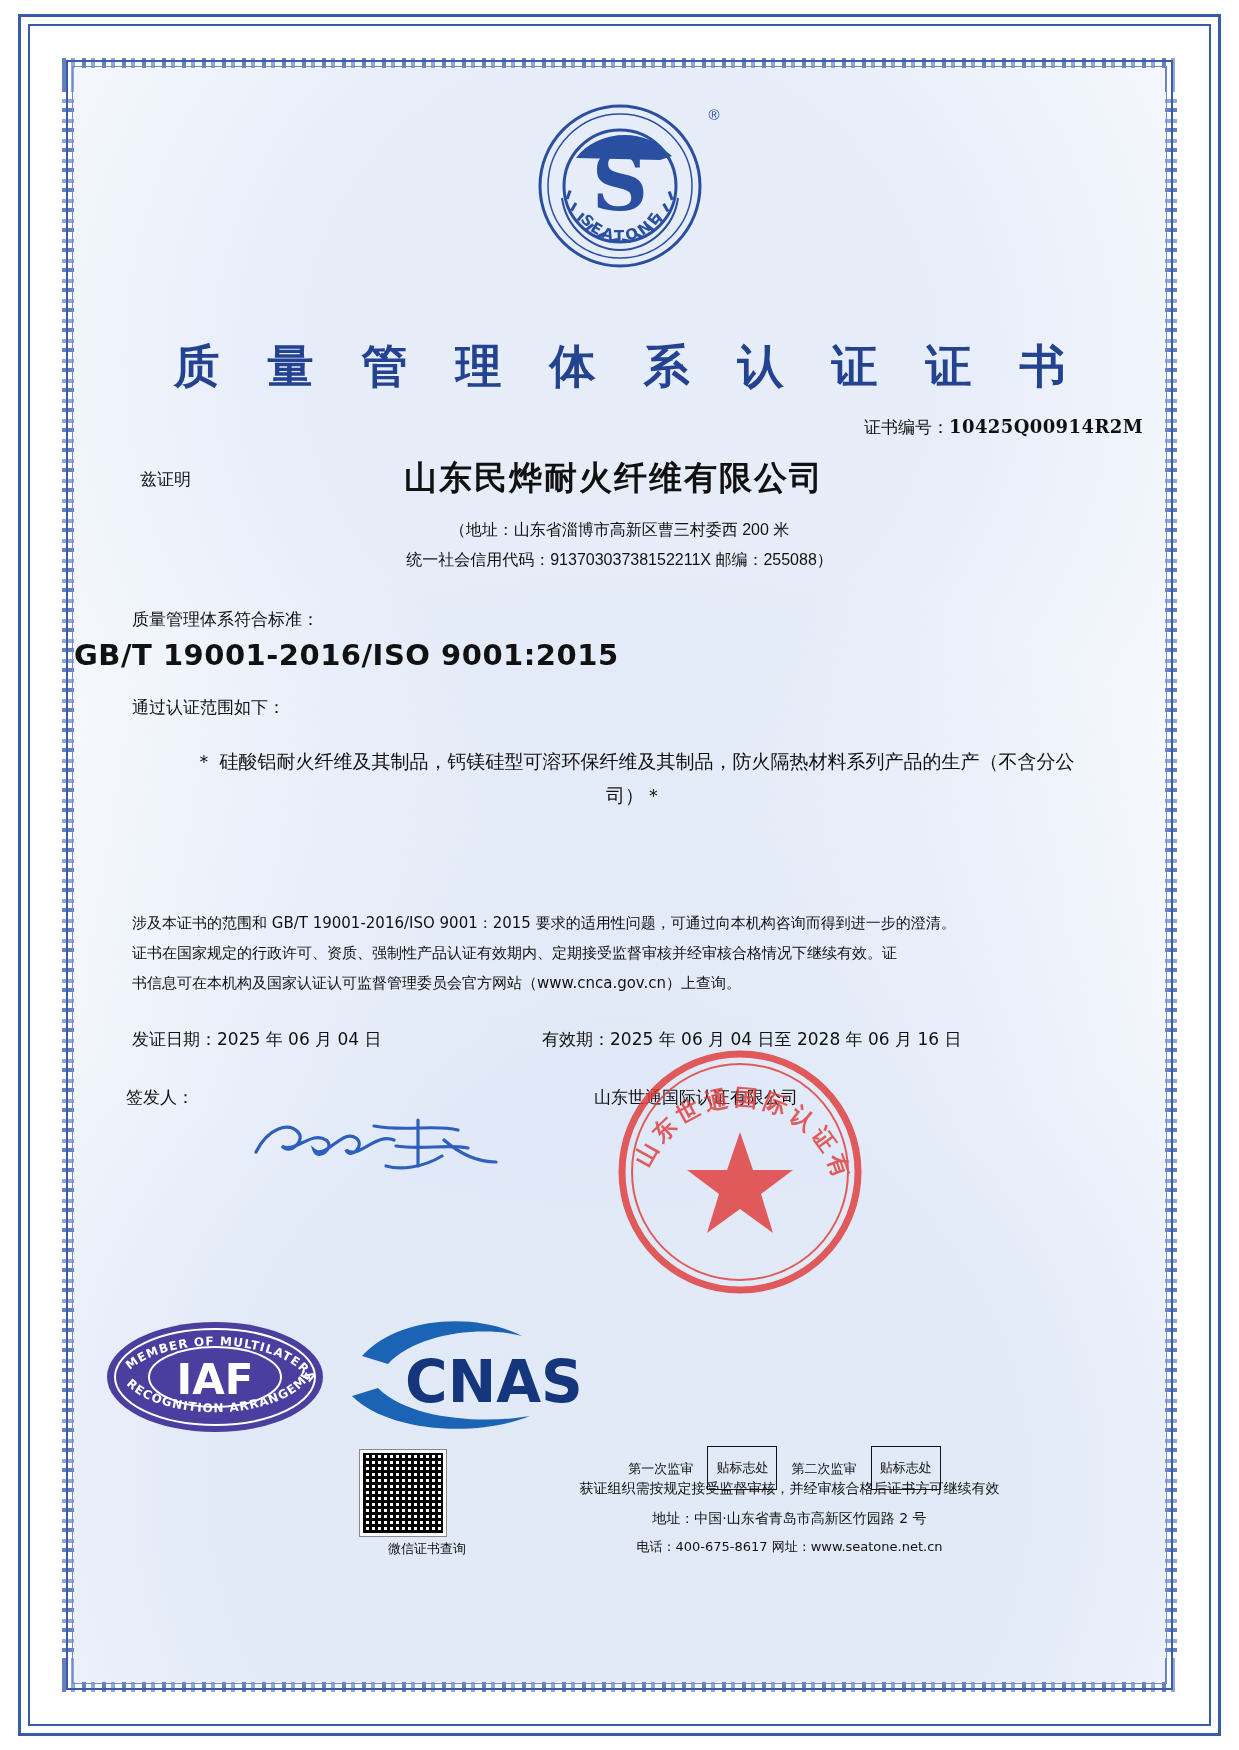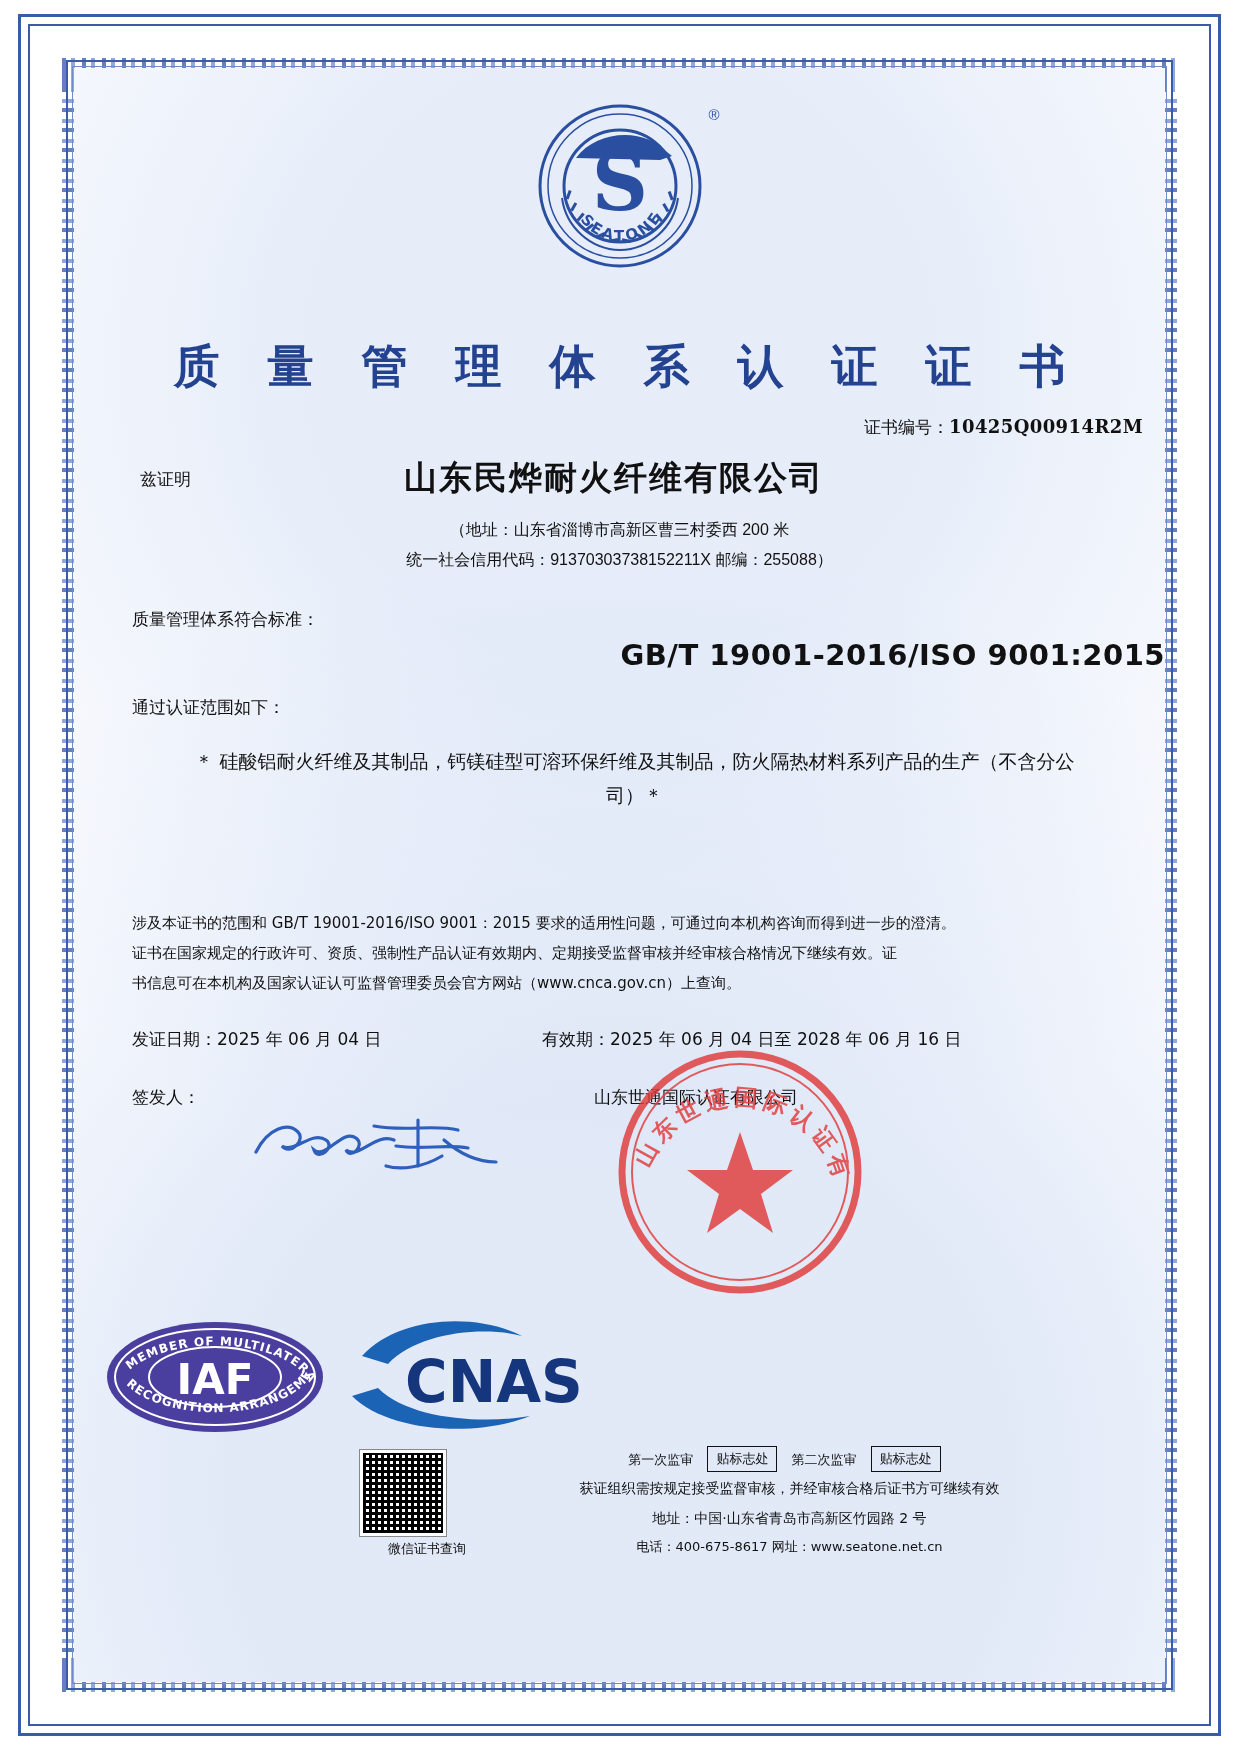--- a/index.html
+++ b/index.html
@@ -102,21 +102,21 @@
     text-align:center;font-size:16px;color:#111;
     font-family:Liberation Sans, sans-serif;
   }
   .addr div{margin-bottom:9px;}
   .label-std{
     position:absolute;left:58px;top:540px;
     font-size:17px;color:#111;font-family:"DejaVu Sans", sans-serif;
   }
   .standard{
     position:absolute;left:0;right:0;top:570px;
-    text-align:right;
+    text-align:left;
     font-family:"DejaVu Sans", sans-serif;
     font-weight:bold;font-size:29px;color:#111;
     letter-spacing:.5px;
   }
   .label-scope{
     position:absolute;left:58px;top:628px;
     font-size:17px;color:#111;font-family:"DejaVu Sans", sans-serif;
   }
   .scope{
     position:absolute;left:120px;right:90px;top:676px;
@@ -130,21 +130,21 @@
     font-family:"DejaVu Sans", sans-serif;
     text-align:justify;
   }
   .dates{
     position:absolute;left:58px;right:40px;top:960px;
     font-size:17px;color:#111;font-family:"DejaVu Sans", sans-serif;
   }
   .dates .issue{position:absolute;left:0;top:0;}
   .dates .valid{position:absolute;left:410px;top:0;}
   .signer{
-    position:absolute;left:58px;top:1018px;
+    position:absolute;left:52px;top:1018px;
     font-size:17px;color:#111;font-family:"DejaVu Sans", sans-serif;
   }
   .issuer{
     position:absolute;left:520px;top:1018px;
     font-size:17px;color:#111;font-family:"DejaVu Sans", sans-serif;
   }
   
   .signature{
     position:absolute;left:172px;top:1042px;width:260px;height:70px;
   }
@@ -174,21 +174,21 @@
   .qr-cap{
     position:absolute;left:262px;top:1472px;width:130px;text-align:right;
     font-size:13px;color:#111;font-family:"DejaVu Sans", sans-serif;
   }
   .audit-row{
     position:absolute;left:400px;top:1378px;right:60px;
     font-size:13px;color:#111;font-family:"DejaVu Sans", sans-serif;
   }
   .audit-row .cell{display:inline-block;vertical-align:middle;}
   .boxed{
-    display:inline-block;border:1px solid #111;padding:3px 8px;margin:0 10px;
+    display:inline-block;border:1px solid #111;padding:12px 8px;margin:0 10px;
     font-size:13px;
   }
   .foot-line{
     position:absolute;left:400px;right:60px;font-size:14px;color:#111;
     text-align:center;font-family:"DejaVu Sans", sans-serif;
   }
   .fl1{top:1412px;}
   .fl2{top:1442px;}
   .fl3{top:1470px;font-size:13px;}
 </style>

